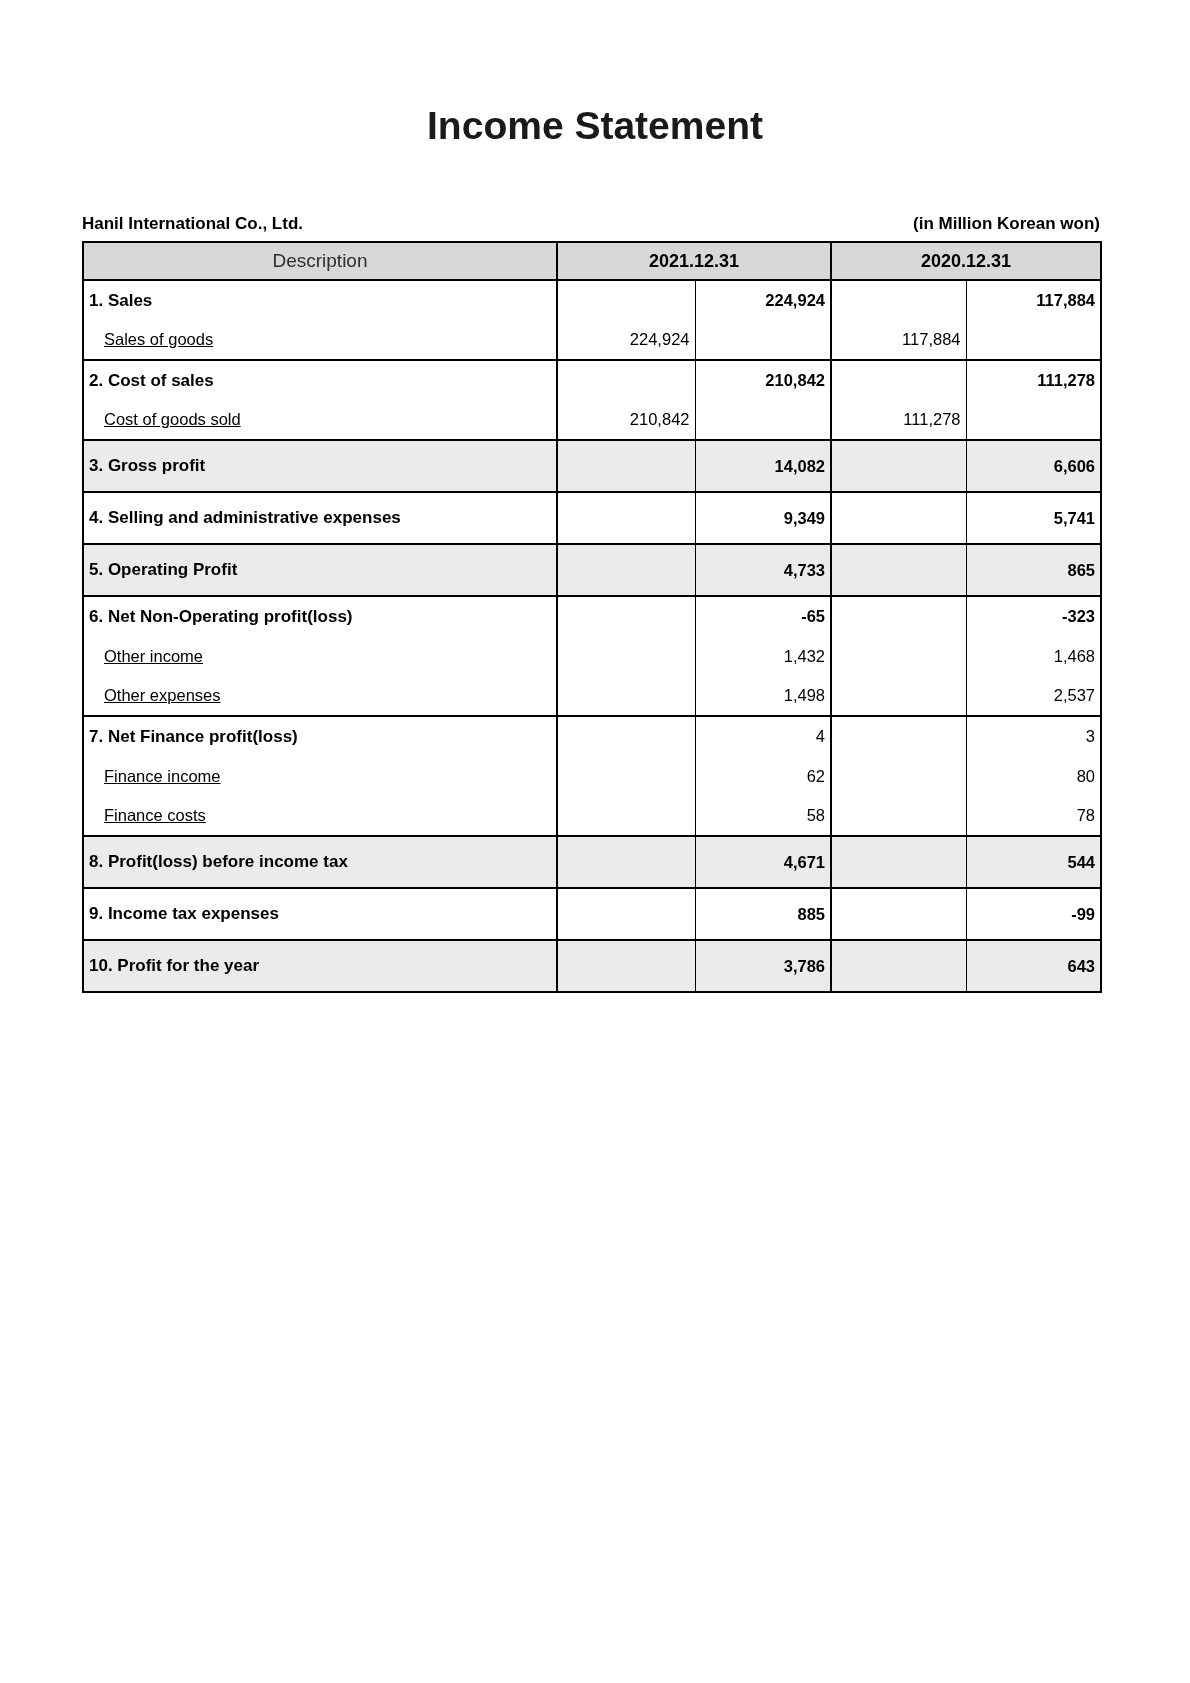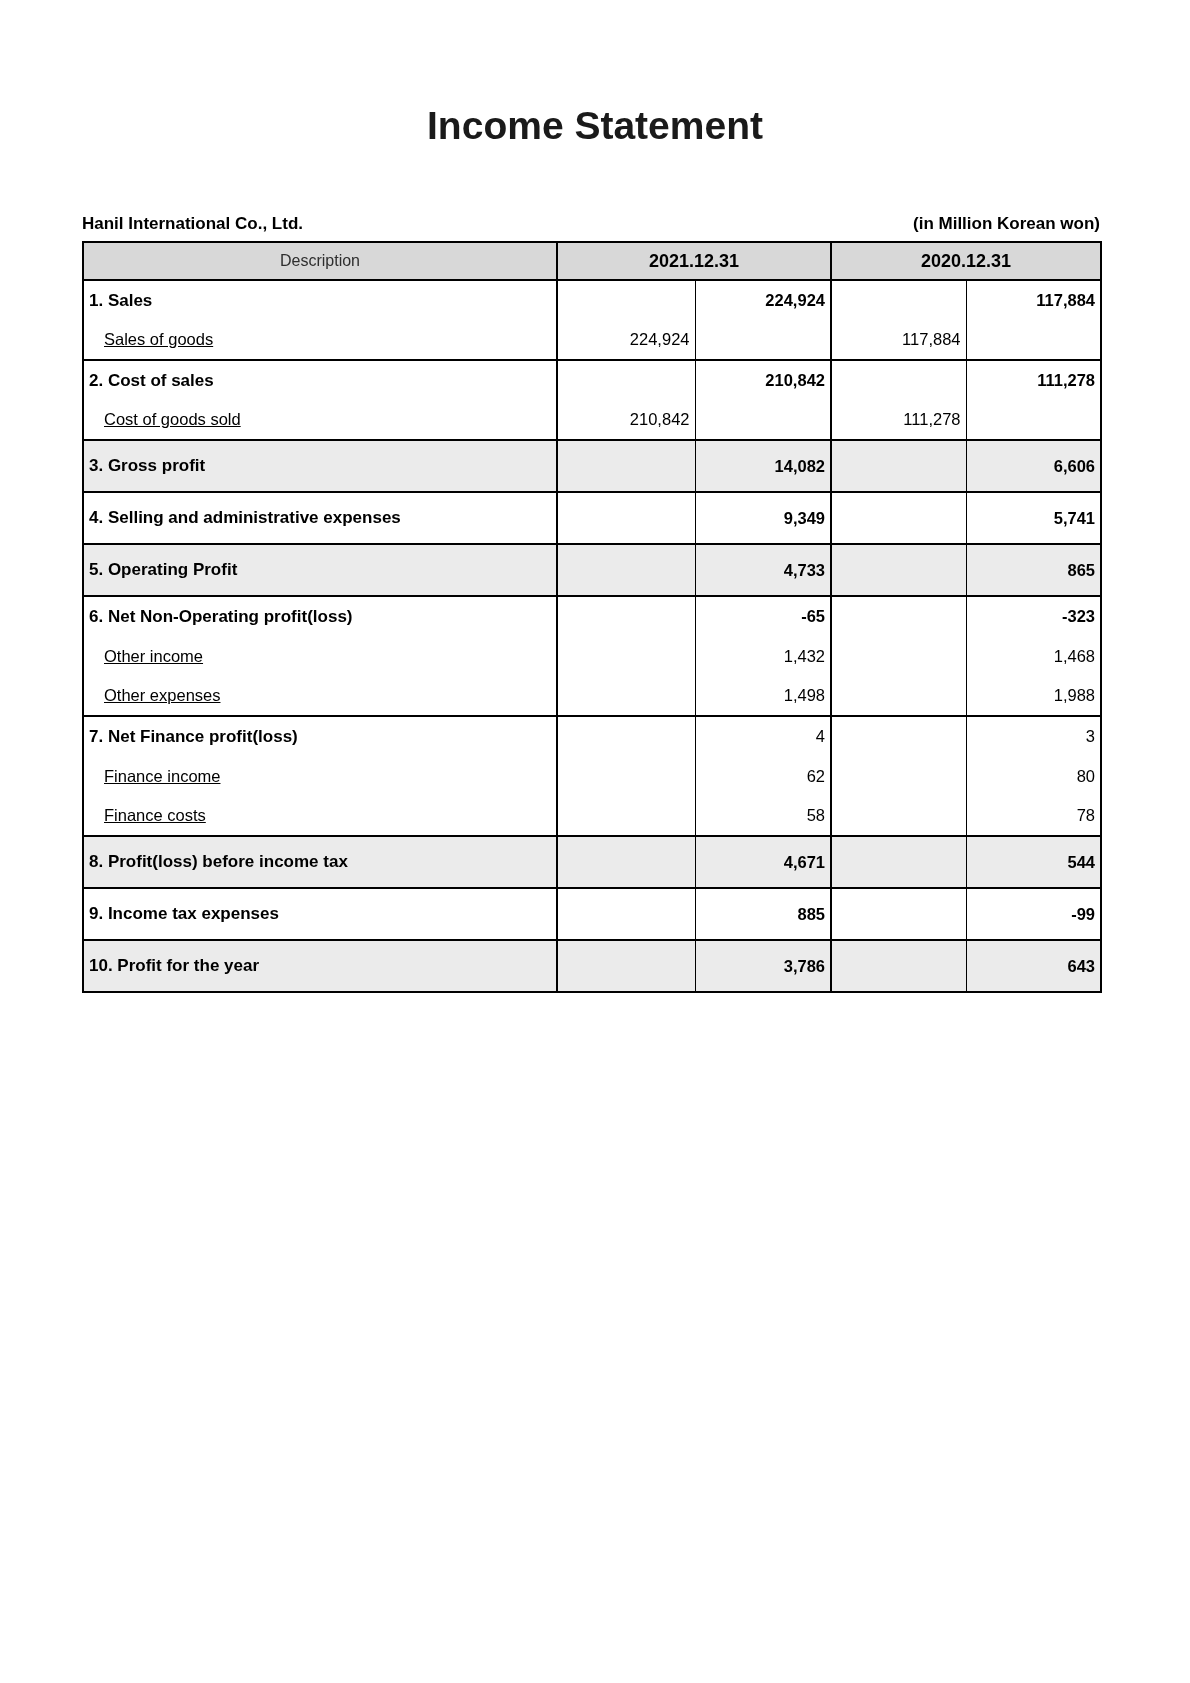--- a/index.html
+++ b/index.html
@@ -50,21 +50,21 @@
   col.w-c4{width:135px;}
   thead tr{height:38px;background:var(--header-bg);}
   thead th{
     border-bottom:2px solid var(--border);
     font-size:18px;
     vertical-align:middle;
   }
   th.h-desc{
     font-weight:400;
     color:#2e2e2e;
-    font-size:16px;
+    font-size:19px;
     border-right:2px solid var(--border);
   }
   th.h-year{font-weight:700;}
   th.h-2021{border-right:2px solid var(--border);}
   tbody td{
     vertical-align:middle;
     font-size:16.5px;
     overflow:hidden;
     white-space:nowrap;
   }
@@ -169,21 +169,21 @@
             <td class="num c1"></td>
             <td class="num c2">1,432</td>
             <td class="num c3"></td>
             <td class="num c4">1,468</td>
           </tr>
           <tr class="multi">
             <td class="desc indent">Other expenses</td>
             <td class="num c1"></td>
             <td class="num c2">1,498</td>
             <td class="num c3"></td>
-            <td class="num c4">1,988</td>
+            <td class="num c4">2,537</td>
           </tr>
           <tr class="group-start multi">
             <td class="desc b">7. Net Finance profit(loss)</td>
             <td class="num c1"></td>
             <td class="num c2">4</td>
             <td class="num c3"></td>
             <td class="num c4">3</td>
           </tr>
           <tr class="multi">
             <td class="desc indent">Finance income</td>

